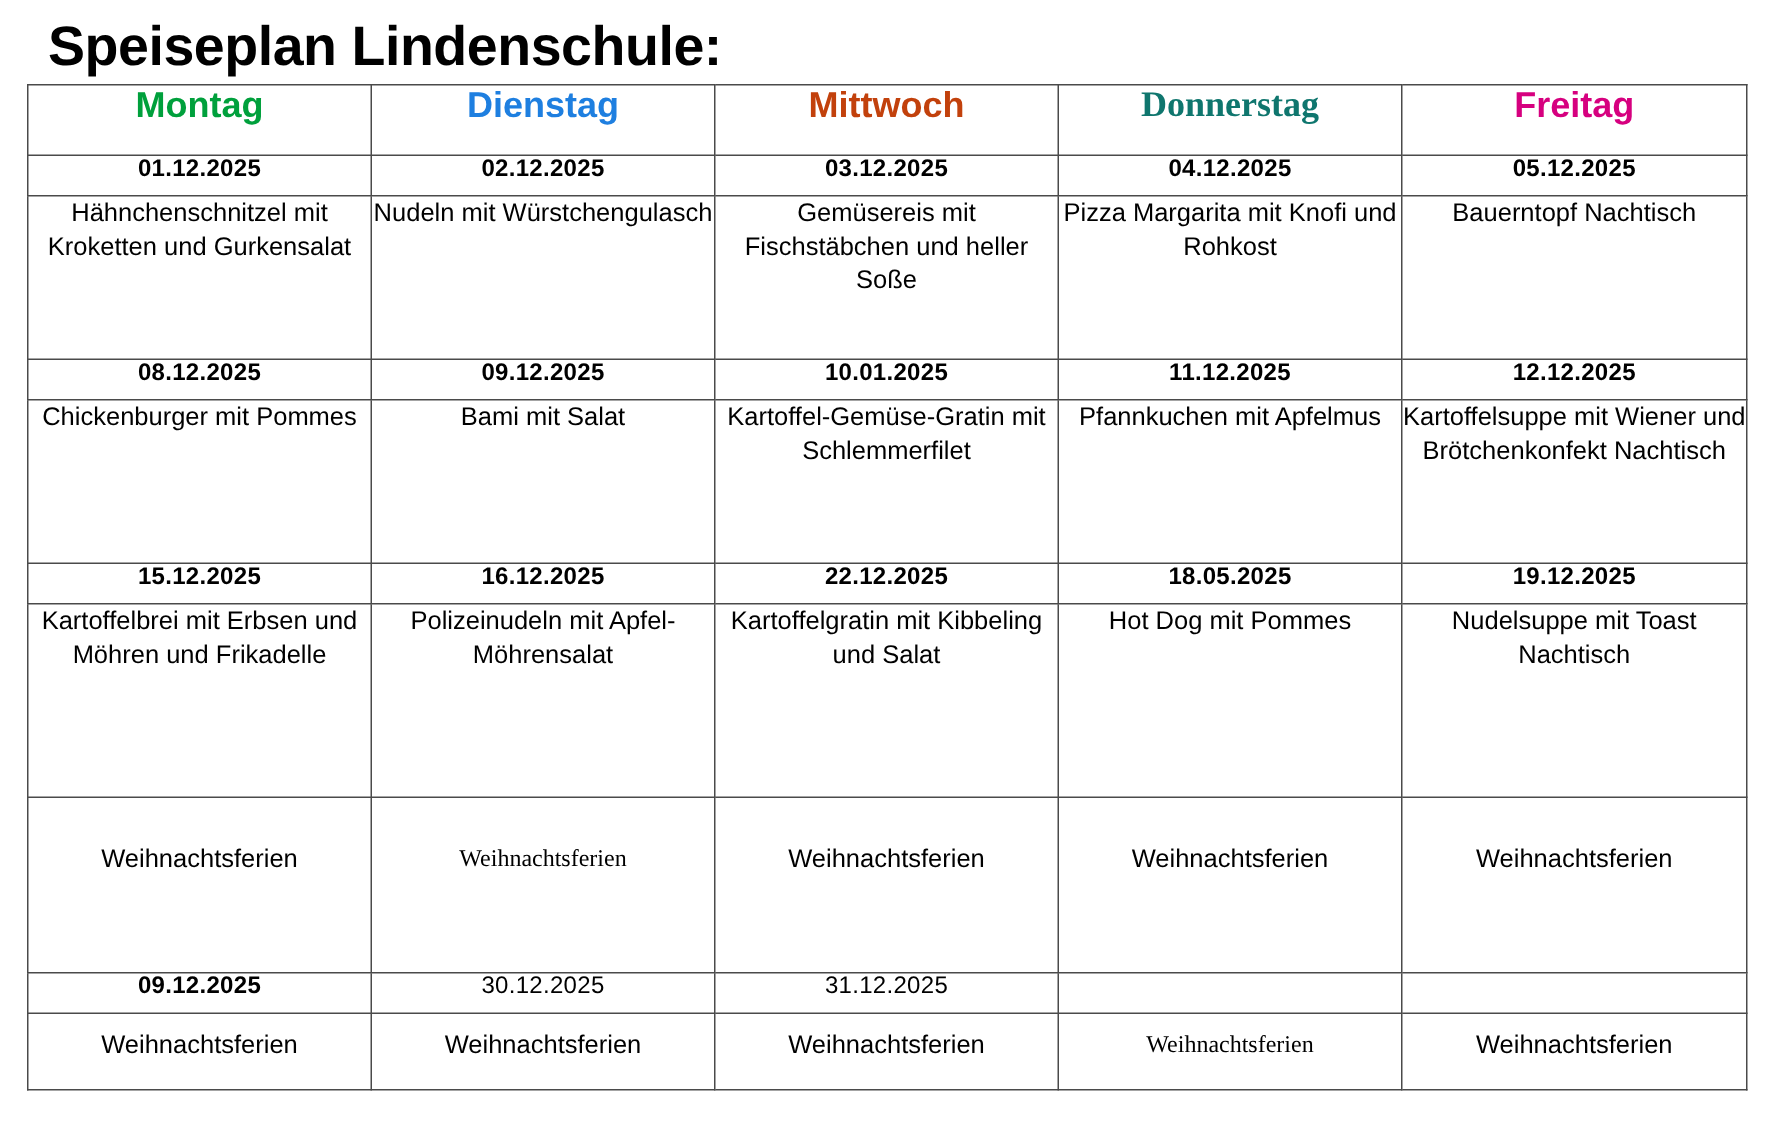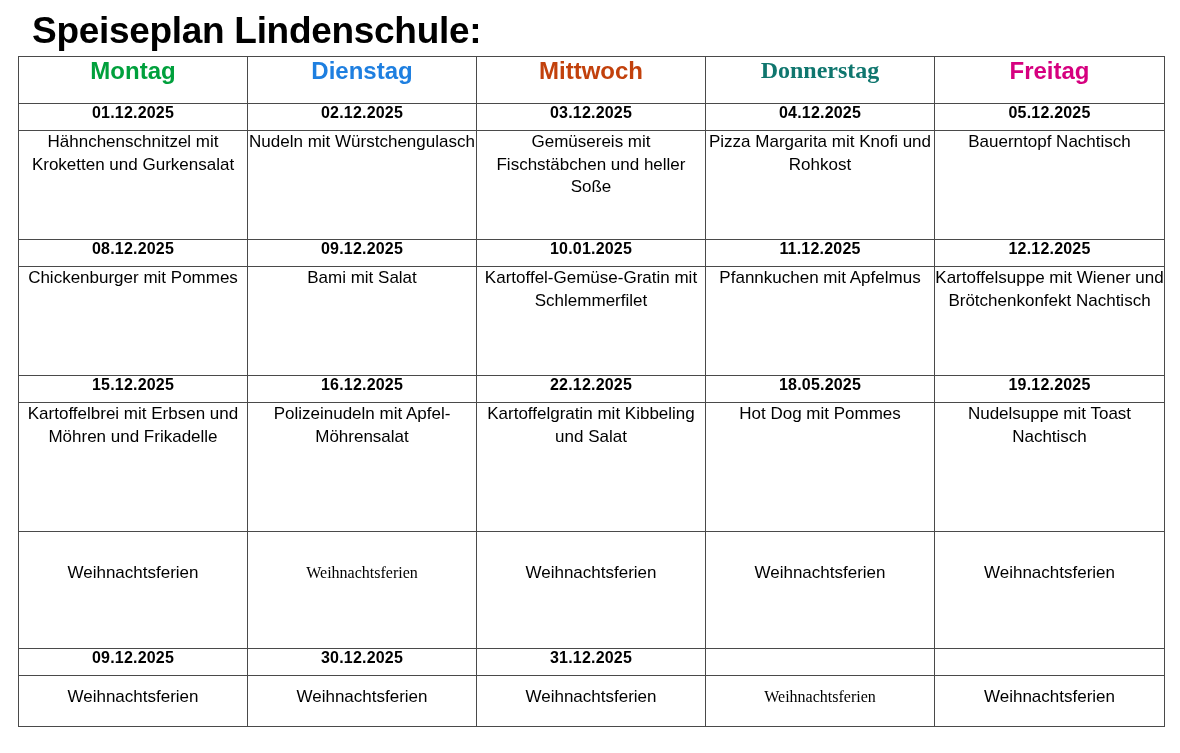--- a/index.html
+++ b/index.html
@@ -60,21 +60,21 @@
   td.date-cell {
     text-align: center;
     font-size: 16px;
     font-weight: bold;
     height: 26px;
     vertical-align: middle;
     padding: 2px 0;
     letter-spacing: 0.2px;
   }
   td.date-cell.plain {
-    font-weight: bold;
+    font-weight: normal;
   }
   td.meal-cell {
     text-align: center;
     font-size: 17px;
     font-weight: normal;
     line-height: 1.33;
     padding: 10px 10px 8px 10px;
     vertical-align: top;
   }
   td.meal-cell.serif {

